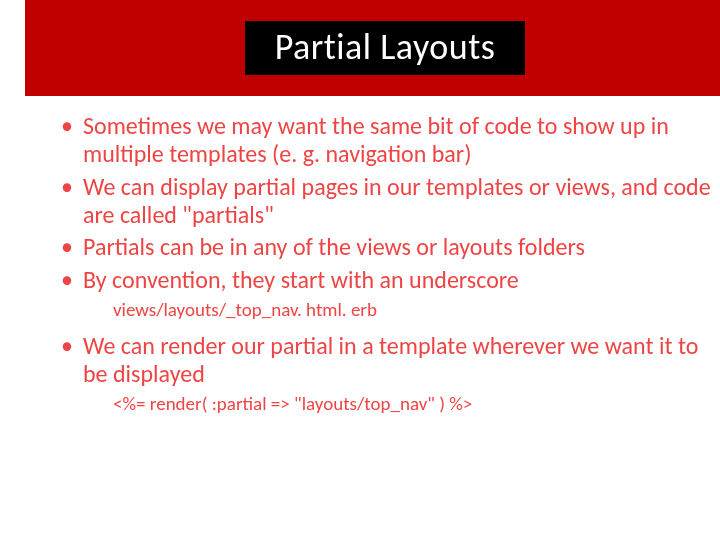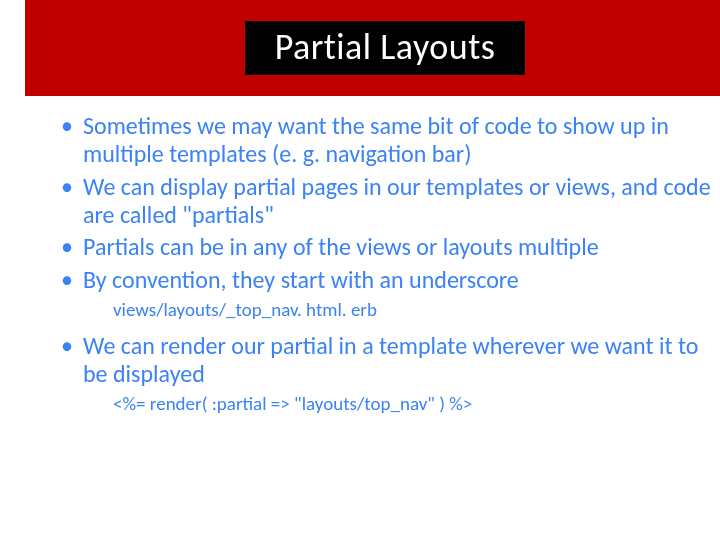--- a/index.html
+++ b/index.html
@@ -19,21 +19,21 @@
     color: #fff;
     font-size: 36px;
     padding: 4px 30px 6px 30px;
     letter-spacing: 0.5px;
   }
   .body {
     position: absolute;
     top: 112px;
     left: 28px;
     right: 28px;
-    color: #3b82f6;
+    color: #ef4444;
   }
   ul { list-style: none; }
   .lvl1 > li {
     position: relative;
     padding-left: 30px;
     font-size: 24px;
     line-height: 1.18;
     margin-bottom: 4px;
   }
   .lvl1 > li::before {
@@ -65,21 +65,21 @@
 
   <div class="body">
     <ul class="lvl1">
       <li>
         <span>Sometimes we may want the same bit of code to show up in multiple templates (e. g. navigation bar)</span>
       </li>
       <li>
         <span>We can display partial pages in our templates or views, and code are called "partials"</span>
       </li>
       <li>
-        <span>Partials can be in any of the views or layouts multiple</span>
+        <span>Partials can be in any of the views or layouts folders</span>
       </li>
       <li>
         <span>By convention, they start with an underscore</span>
         <ul class="lvl2">
           <li>views/layouts/_top_nav. html. erb</li>
         </ul>
       </li>
       <li>
         <span>We can render our partial in a template wherever we want it to be displayed</span>
         <ul class="lvl2">

